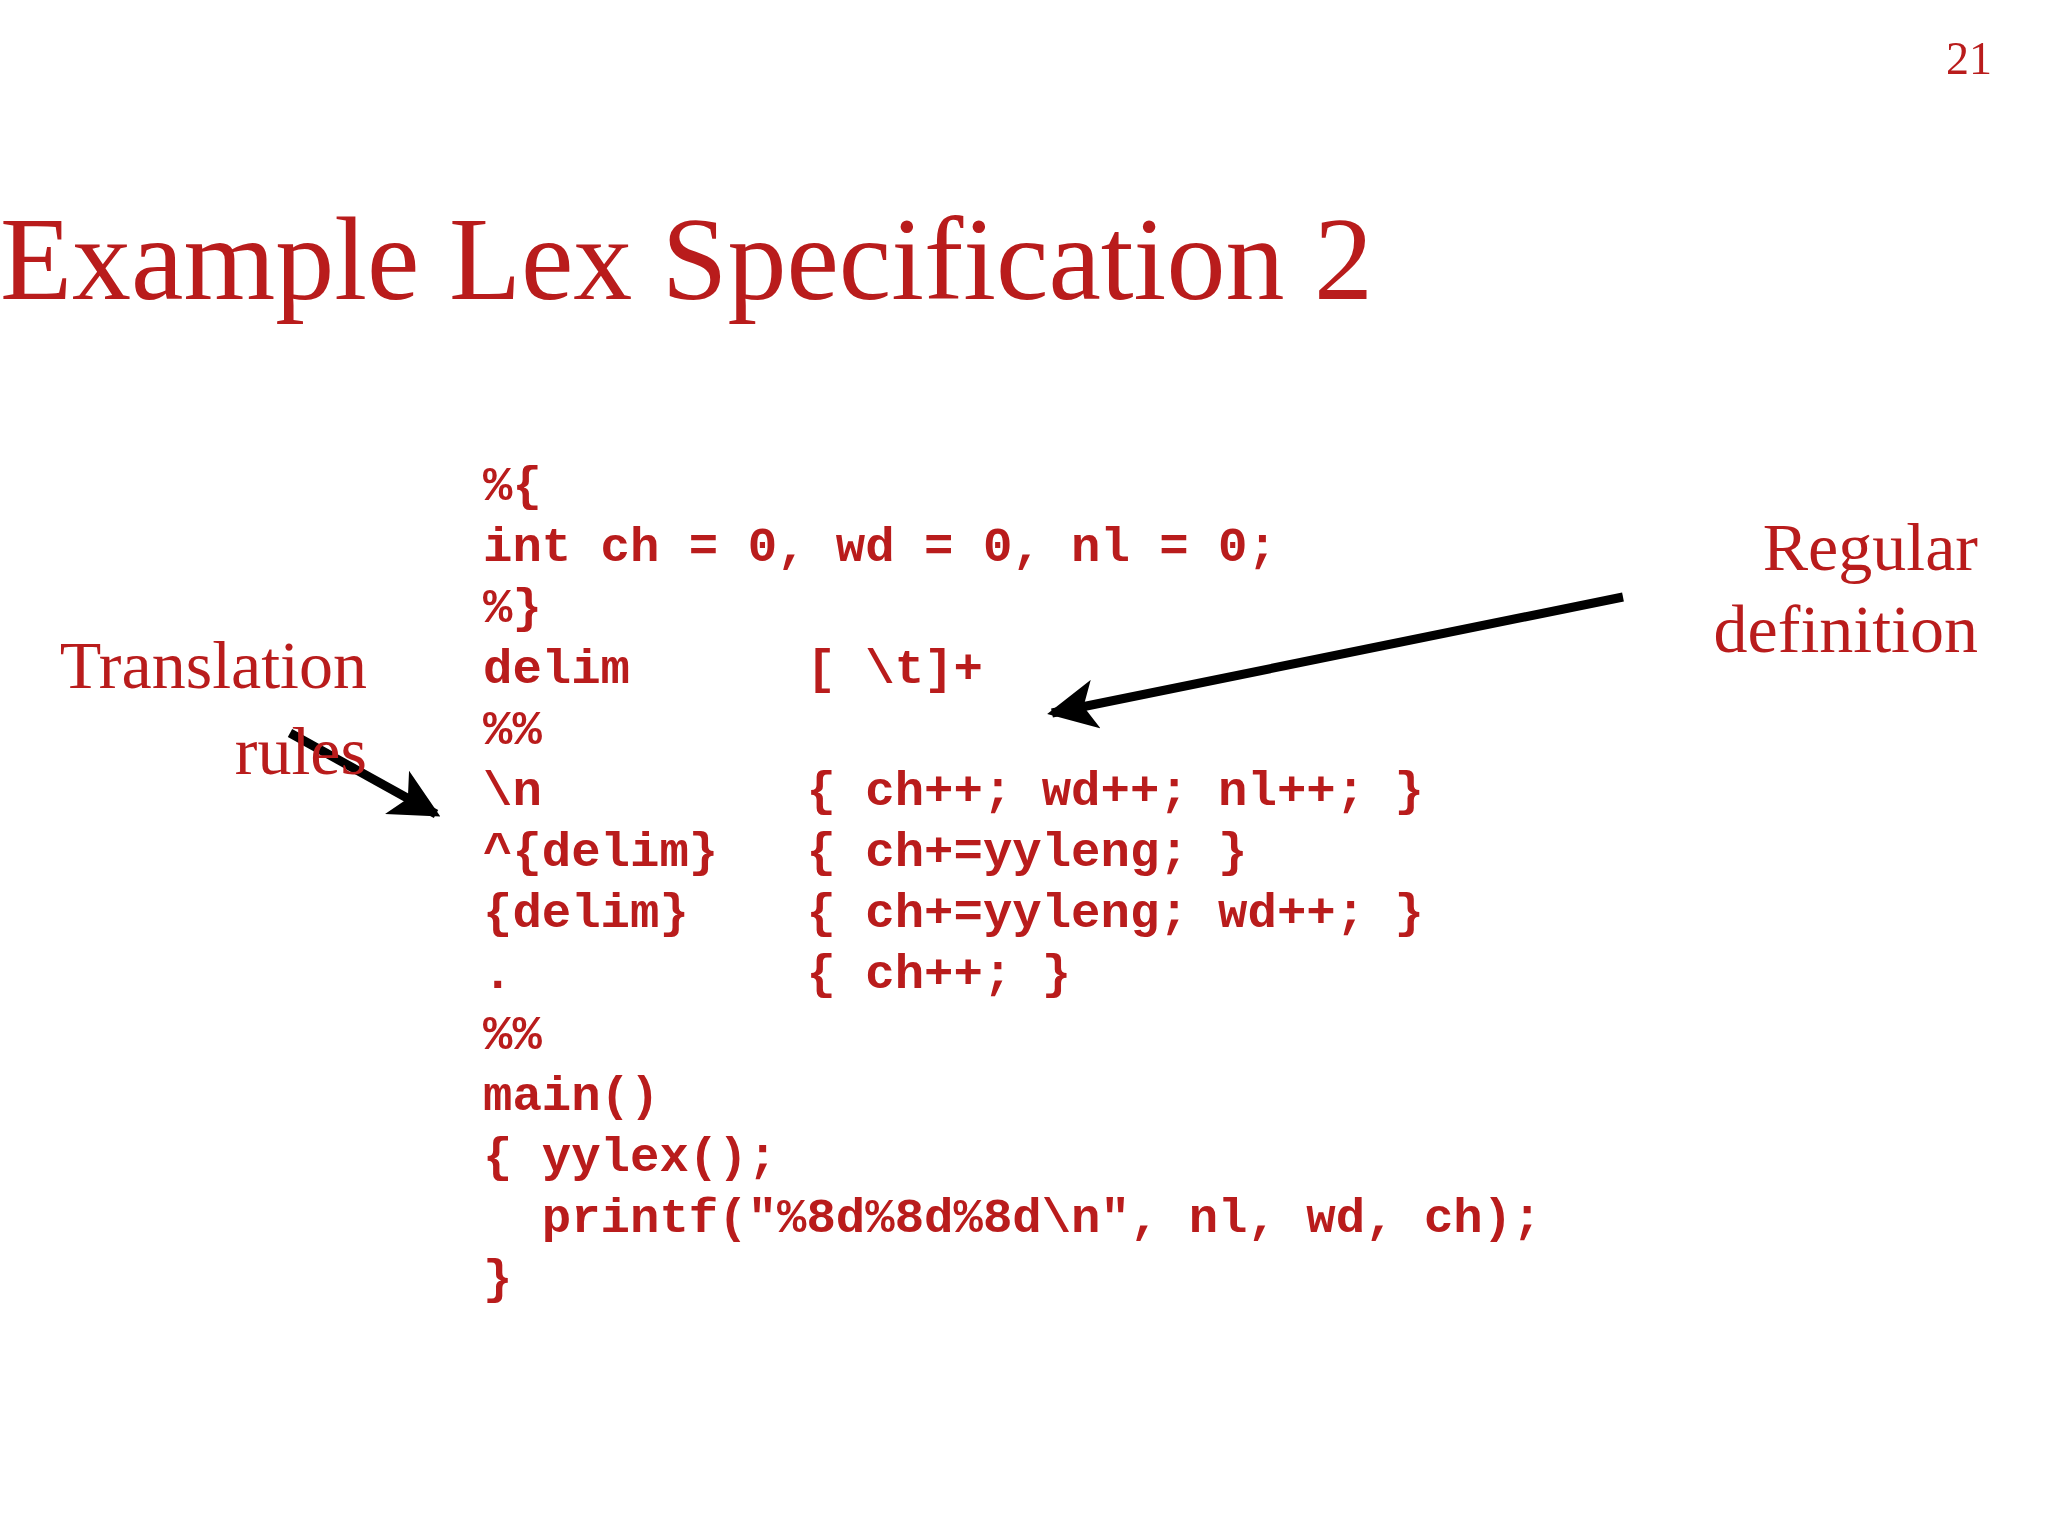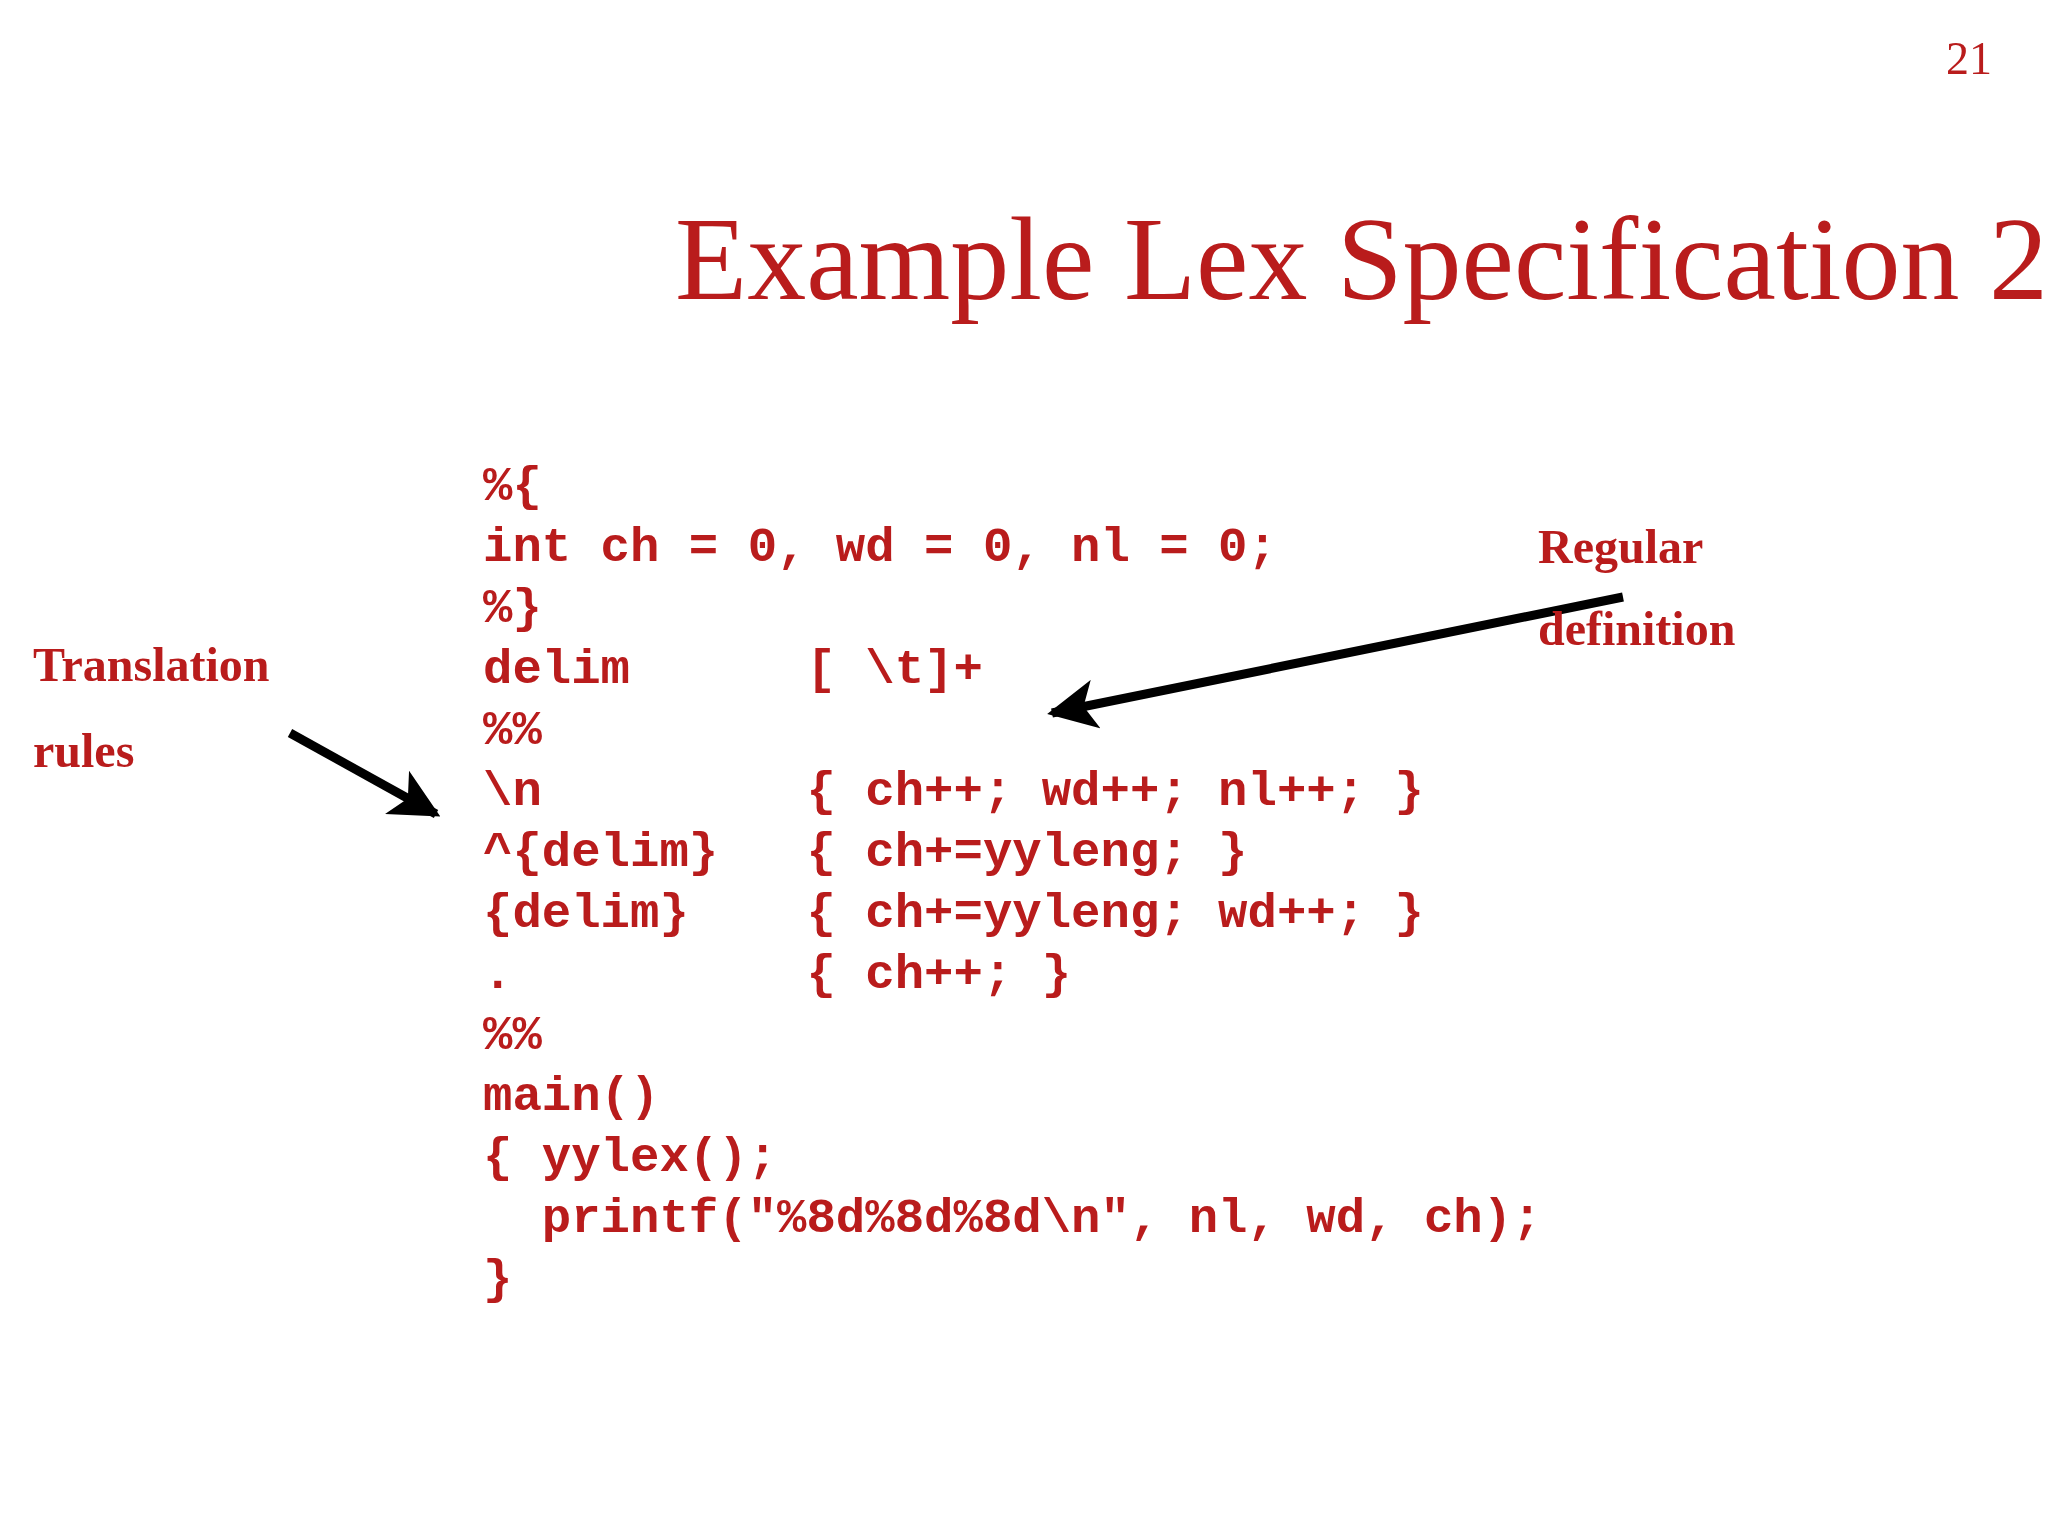--- a/index.html
+++ b/index.html
@@ -27,41 +27,40 @@
     top: 34px;
     right: 56px;
     font-size: 46px;
     line-height: 1.1;
   }
   #slide-title {
     position: absolute;
     top: 192px;
     left: 0;
     width: 100%;
-    text-align: right;
+    text-align: left;
     font-size: 118px;
     line-height: 1.15;
     white-space: nowrap;
   }
   #code-block {
     position: absolute;
     left: 483px;
     top: 457px;
     font-size: 49px;
     line-height: 61px;
   }
   .code-line {
     white-space: pre;
     height: 61px;
   }
   .annotation {
     position: absolute;
-    text-align: left;
-    font-size: 48px;
-    font-weight: bold;
+    text-align: right;
+    font-size: 68px;
   }
   #translation-label {
     left: 33px;
     top: 622px;
     width: 334px;
     line-height: 86px;
   }
   #regular-label {
     left: 1538px;
     top: 506px;

